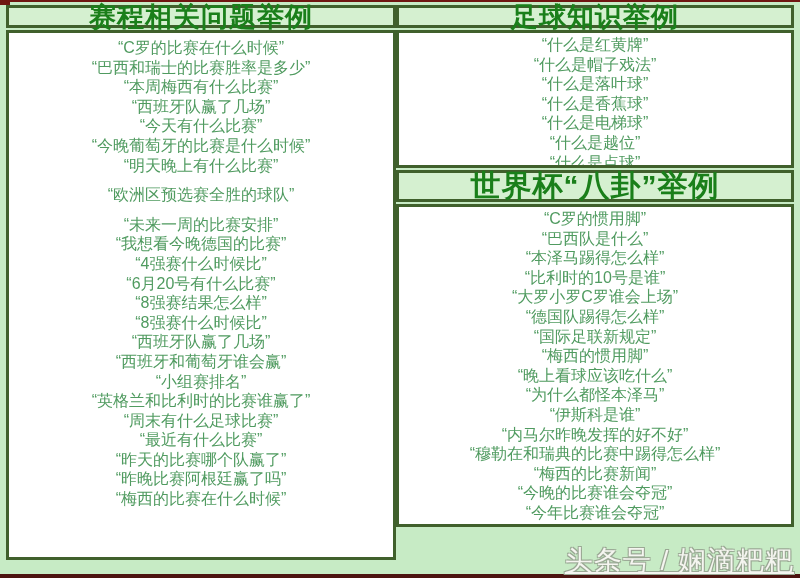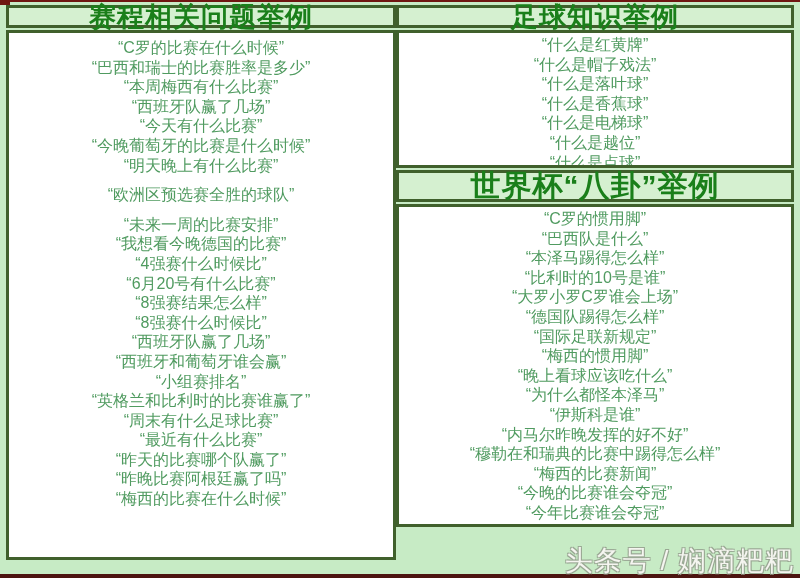--- a/index.html
+++ b/index.html
@@ -79,20 +79,21 @@
     right: 6px;
     bottom: 2px;
     font-size: 28px;
     line-height: 30px;
     color: #f5f5f0;
     letter-spacing: 1px;
     white-space: nowrap;
     text-shadow:
       1px 1px 0 #9aa894, -1px -1px 0 #9aa894,
       1px -1px 0 #9aa894, -1px 1px 0 #9aa894;
+    text-decoration: underline;
   }
 </style>
 </head>
 <body>
 
 <div class="page">
   <div class="top-strip"></div>
   <div class="corner-mark"></div>
 
   <div class="columns">

